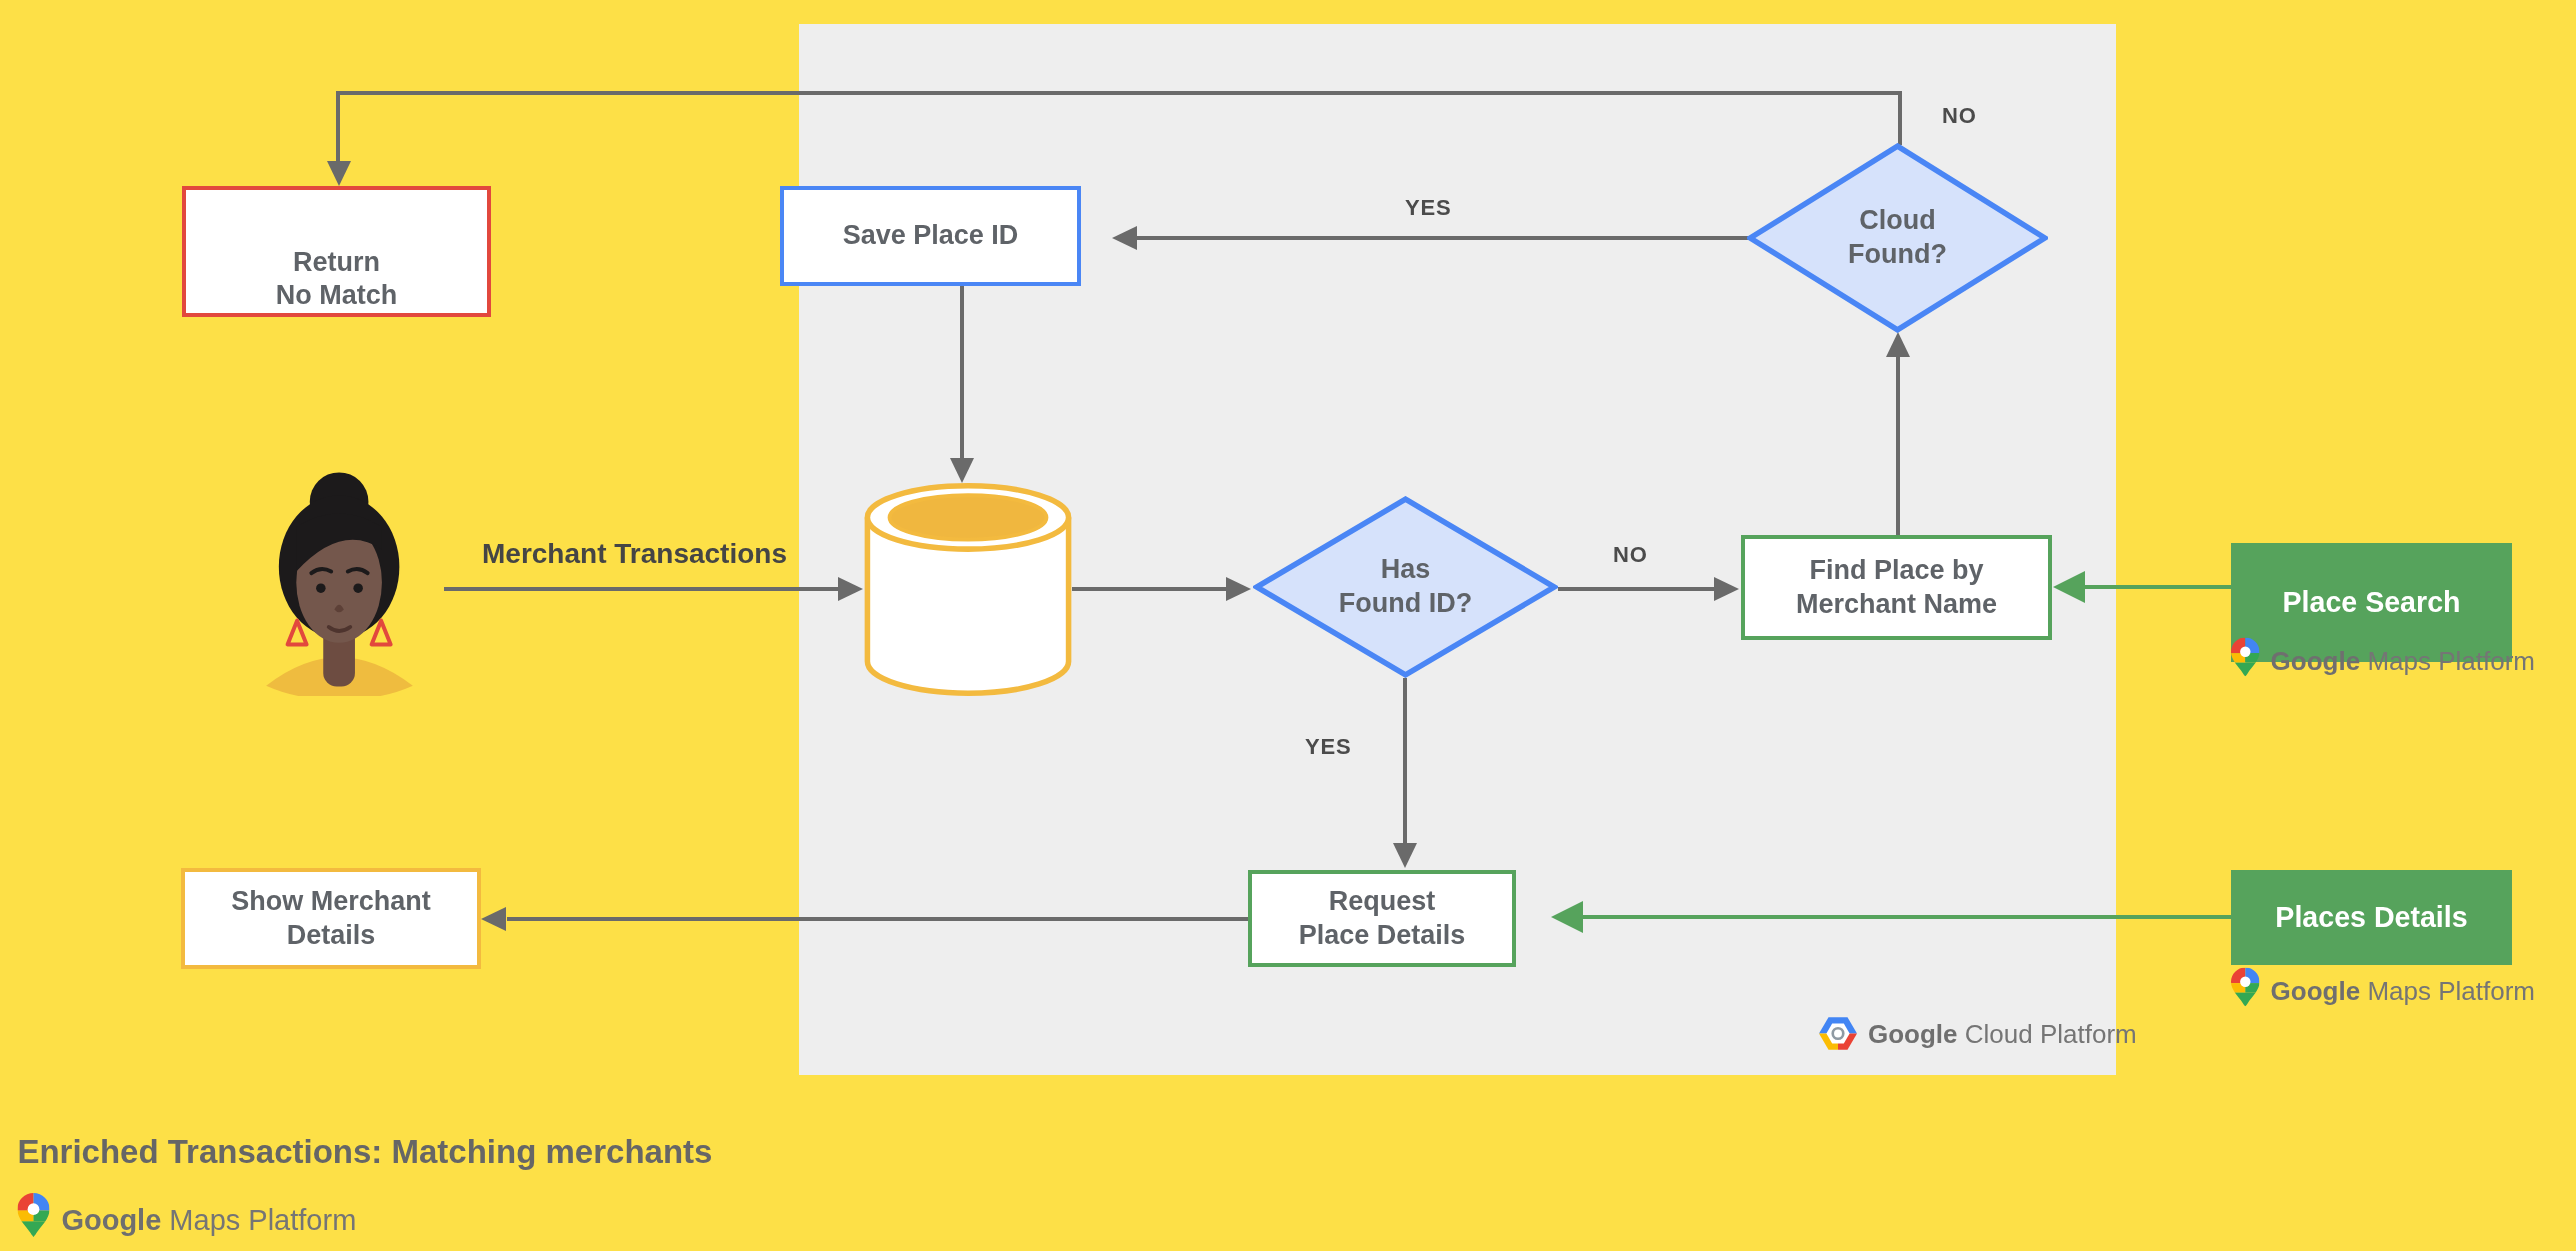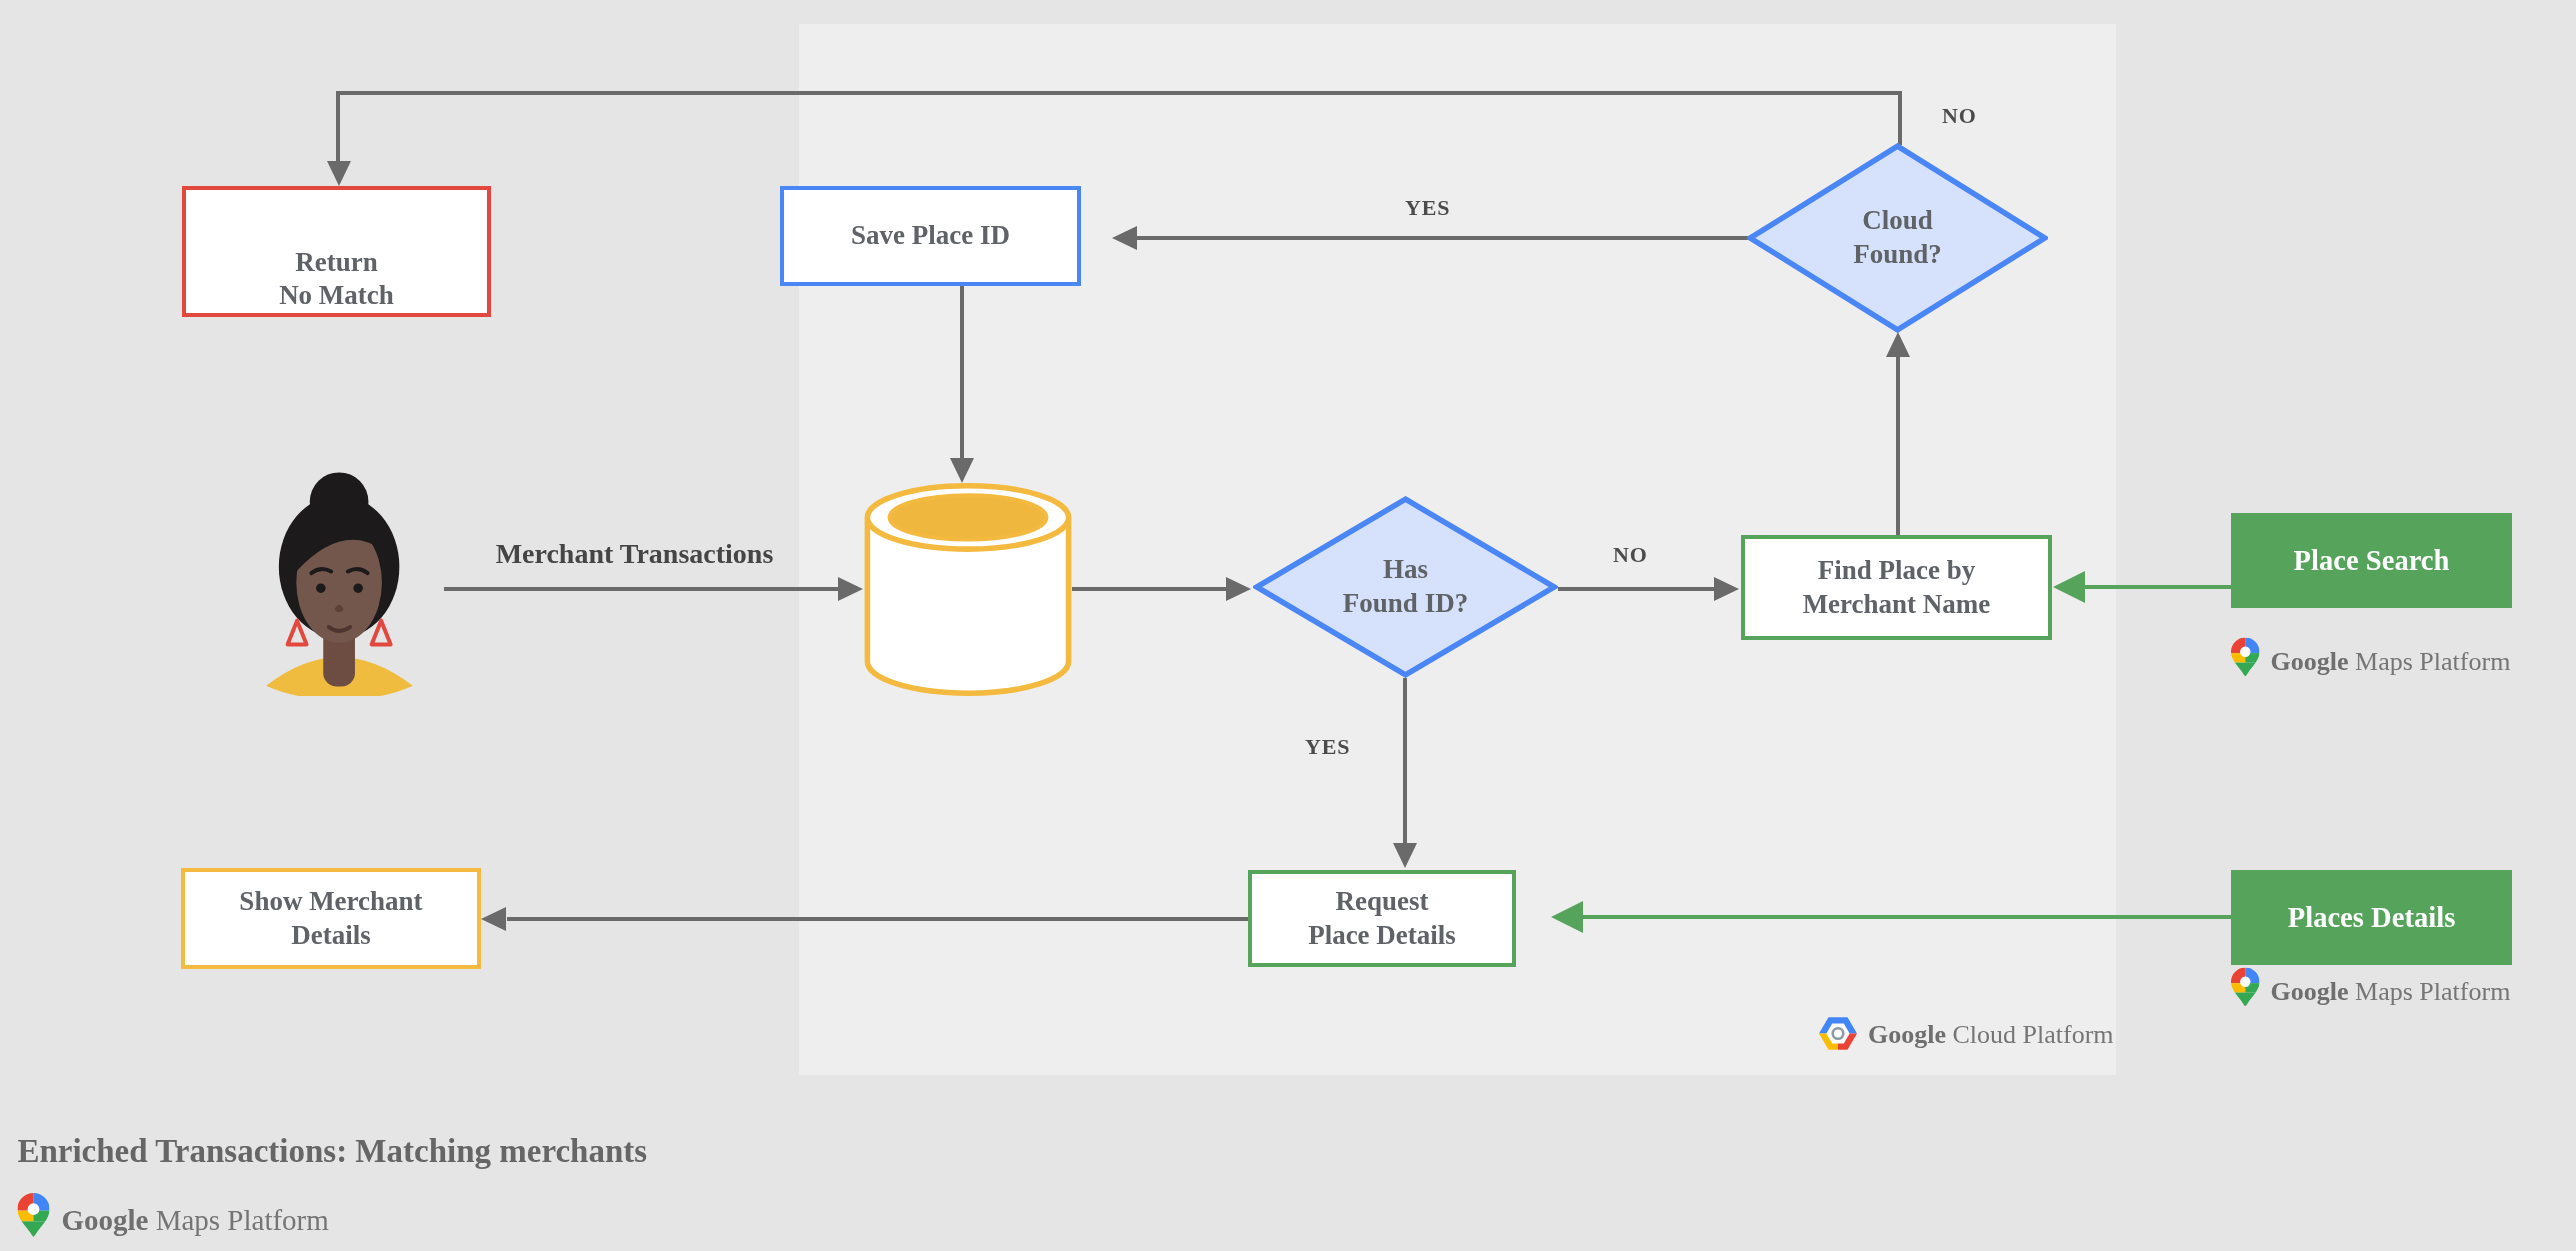--- a/index.html
+++ b/index.html
@@ -1,17 +1,17 @@
 <!DOCTYPE html>
 <html style="font-size:12.7px"><head>
 <meta charset="utf-8">
 <style>
   html,body{margin:0;padding:0;background:#ffffff;}
-  #canvas{position:relative;width:2576px;height:1252px;background:#e5e5e5;overflow:hidden;
-          font-family:Liberation Serif, serif;}
+  #canvas{position:relative;width:2576px;height:1252px;background:#fde047;overflow:hidden;
+          font-family:Liberation Sans, sans-serif;}
   .panel{position:absolute;background:#eeeeee;}
   .node{position:absolute;box-sizing:border-box;background:#ffffff;display:flex;
         align-items:center;justify-content:center;text-align:center;
         font-weight:bold;font-size:27px;line-height:1.25;color:#5f6368;
         white-space:pre-line;}
   .b-red{border:4.8px solid #e2483d;align-items:flex-end;}
   .b-blue{border:4.8px solid #4a86f5;}
   .b-green{border:4.8px solid #56a35c;}
   .b-yellow{border:4.8px solid #f3ba3f;}
   .fill-green{background:#56a35c;color:#ffffff;border:none;font-size:28.6px;}
@@ -119,21 +119,21 @@
     </svg>
     <div class="dlabel">Has
 Found ID?</div>
   </div>
 
   <div class="node b-green" style="left:1741px;top:535px;width:311px;height:105px;">
     <span>Find Place by
 Merchant Name</span>
   </div>
 
-  <div class="node fill-green" style="left:2231px;top:513px;width:281px;height:95px;">
+  <div class="node fill-green" style="left:2231px;top:543px;width:281px;height:119px;">
     <span>Place Search</span>
   </div>
 
   <div class="node b-green" style="left:1248px;top:870px;width:268px;height:97px;">
     <span>Request
 Place Details</span>
   </div>
 
   <div class="node fill-green" style="left:2231px;top:870px;width:281px;height:95px;">
     <span>Places Details</span>

